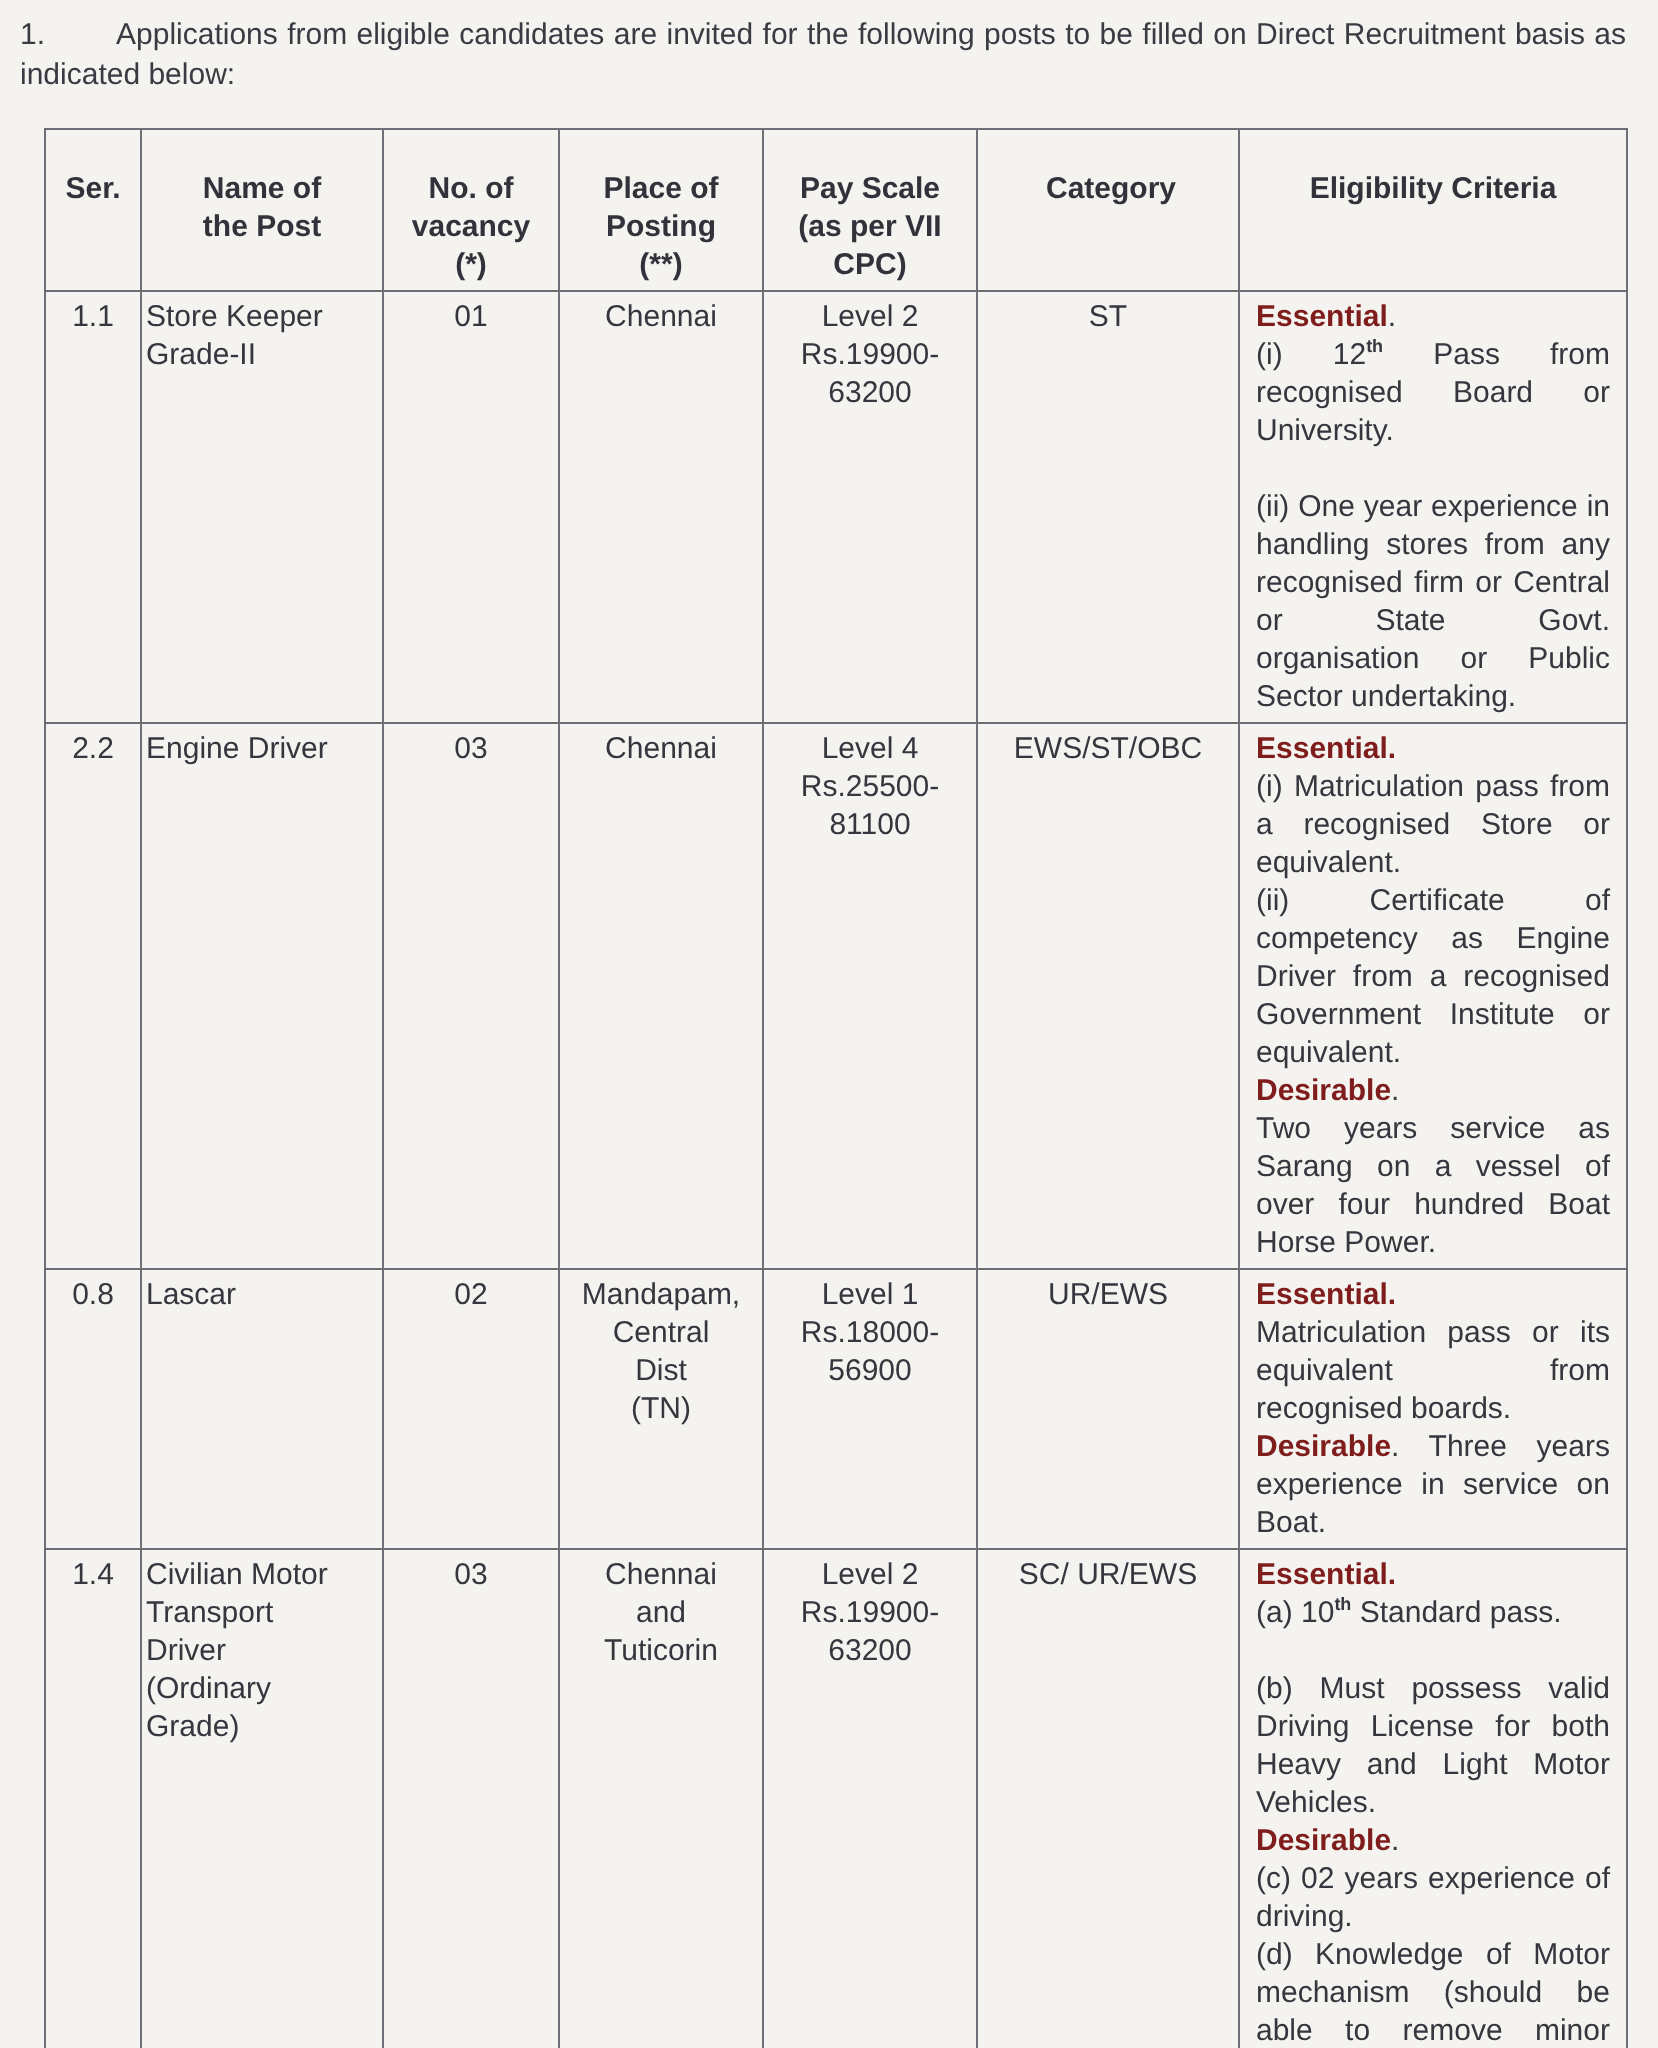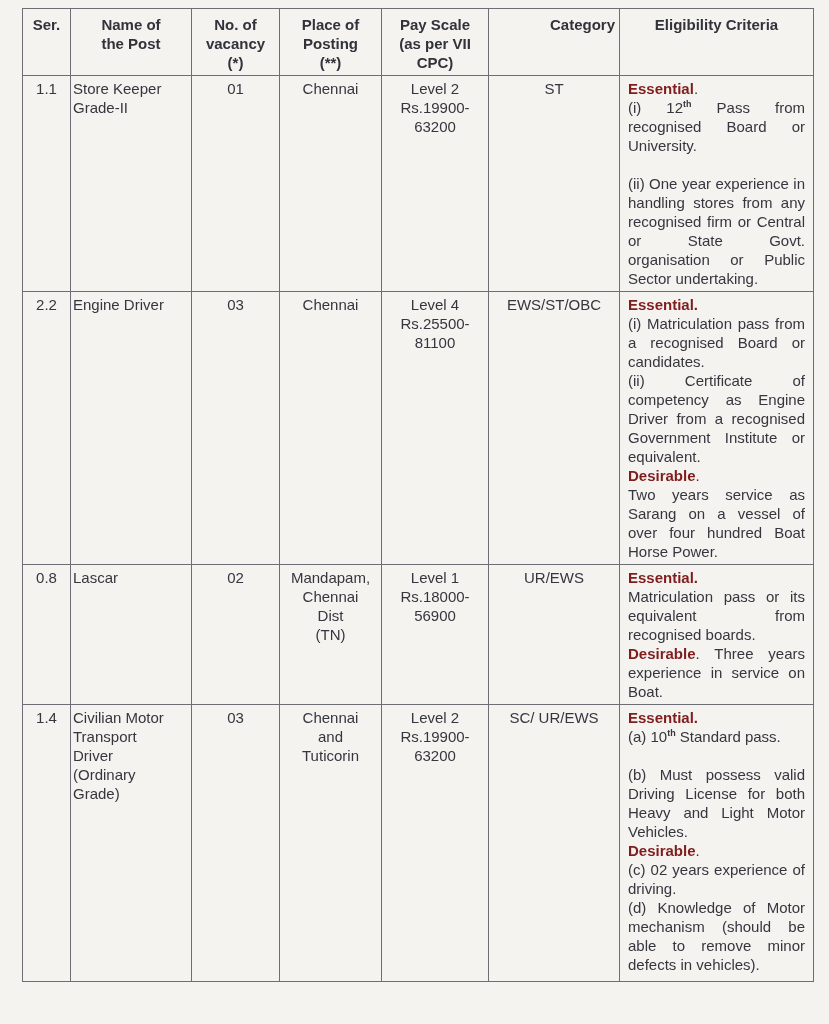--- a/index.html
+++ b/index.html
@@ -44,23 +44,23 @@
     padding: 3px 4px;
     box-sizing: border-box;
     overflow: hidden;
   }
   .posts th {
     font-weight: bold;
     text-align: center;
     white-space: pre-line;
     color: #32323a;
     height: 58px;
-    padding-top: 6px;
+    padding-top: 20px;
   }
-  .posts th.h-category { text-align: right; padding-left: 7px; }
+  .posts th.h-category { text-align: center; padding-left: 7px; }
   col.c-ser   { width: 48px; }
   col.c-post  { width: 121px; }
   col.c-vac   { width: 88px; }
   col.c-place { width: 102px; }
   col.c-pay   { width: 107px; }
   col.c-cat   { width: 131px; }
   col.c-elig  { width: 194px; }
   td.center { text-align: center; white-space: pre-line; }
   td.post-cell { text-align: left; padding-left: 2px; white-space: pre-line; }
   td.elig-cell { text-align: justify; padding: 3px 8px 3px 8px; }
@@ -71,20 +71,21 @@
   tr.row-1 { height: 214px; }
   tr.row-2 { height: 270px; }
   tr.row-3 { height: 133px; }
   tr.row-4 { height: 277px; }
 </style>
 </head>
 <body>
 
 <div class="page">
 
+  <p class="intro"><span class="intro-num">1.</span><span>Applications from eligible candidates are invited for the following posts to be filled on Direct Recruitment basis as indicated below:</span></p>
 
   <table class="posts">
     <colgroup>
       <col class="c-ser">
         <col class="c-post">
         <col class="c-vac">
         <col class="c-place">
       <col class="c-pay">
         <col class="c-cat">
         <col class="c-elig">
@@ -129,32 +130,32 @@
         <td class="center">2.2</td>
         <td class="post-cell">Engine Driver</td>
         <td class="center">03</td>
         <td class="center">Chennai</td>
         <td class="center">Level 4
 Rs.25500-
 81100</td>
         <td class="center">EWS/ST/OBC</td>
         <td class="elig-cell">
             <p><b>Essential.</b></p>
-            <p><span>(i) Matriculation pass from a recognised Board or candidates.</span></p>
+            <p><span>(i) Matriculation pass from a recognised Store or equivalent.</span></p>
             <p><span>(ii) Certificate of competency as Engine Driver from a recognised Government Institute or equivalent.</span></p>
             <p><b>Desirable</b><span>.</span></p>
             <p><span>Two years service as Sarang on a vessel of over four hundred Boat Horse Power.</span></p>
           </td>
       </tr>
       <tr class="row-3">
         <td class="center">0.8</td>
         <td class="post-cell">Lascar</td>
         <td class="center">02</td>
         <td class="center">Mandapam,
-Chennai
+Central
 Dist
 (TN)</td>
         <td class="center">Level 1
 Rs.18000-
 56900</td>
         <td class="center">UR/EWS</td>
         <td class="elig-cell">
             <p><b>Essential.</b></p>
             <p><span>Matriculation pass or its equivalent from recognised boards.</span></p>
             <p><b>Desirable</b><span>. Three years experience in service on Boat.</span></p>

